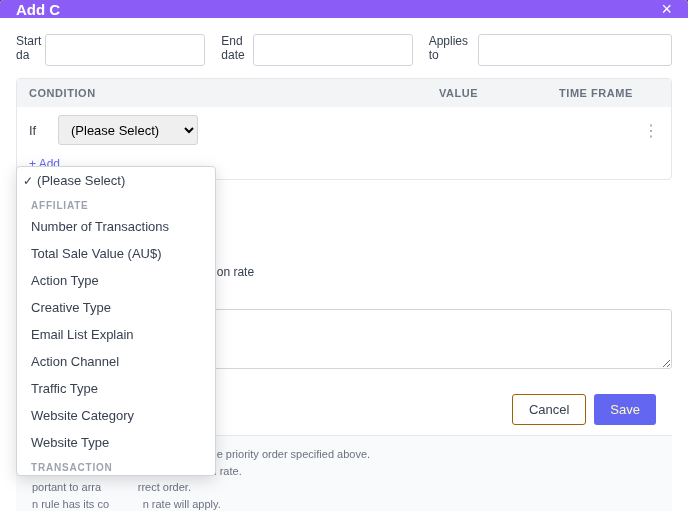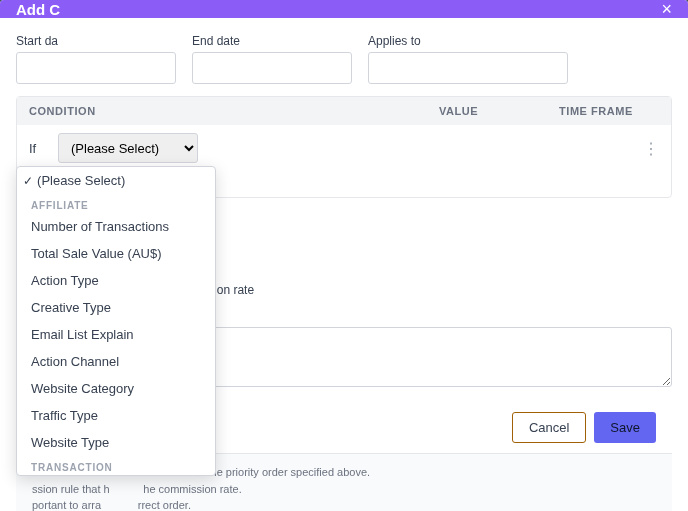--- a/index.html
+++ b/index.html
@@ -63,21 +63,21 @@
 
     .form-row {
       display: flex;
       gap: 16px;
       margin-bottom: 12px;
       align-items: flex-start;
     }
 
     .form-group {
       display: flex;
-      flex-direction: column;
+      flex-direction: row;
       gap: 4px;
     }
 
     .form-group label {
       font-size: 12px;
       color: #374151;
       font-weight: 500;
     }
 
     .form-group input, .form-group select {
@@ -242,21 +242,21 @@
       color: #374151;
     }
 
     .btn-save {
       background: #6366f1;
       border: none;
       border-radius: 3px;
       padding: 7px 16px;
       font-size: 13px;
       cursor: pointer;
-      color: #0f172a;
+      color: #fef9c3;
       font-weight: 500;
     }
 
     
     .dropdown-container {
       position: absolute;
       top: 148px;
       left: 16px;
       z-index: 100;
       background: #fff;
@@ -385,21 +385,21 @@
             <span class="checkmark">✓</span>
             <span>(Please Select)</span>
           </div>
           <div class="dropdown-section-header">AFFILIATE</div>
           <div class="dropdown-item">Number of Transactions</div>
           <div class="dropdown-item">Total Sale Value (AU$)</div>
           <div class="dropdown-item">Action Type</div>
           <div class="dropdown-item">Creative Type</div>
           <div class="dropdown-item">Email List Explain</div>
           <div class="dropdown-item">Action Channel</div>
+          <div class="dropdown-item">Traffic Type</div>
           <div class="dropdown-item">Website Category</div>
-          <div class="dropdown-item">Traffic Type</div>
           <div class="dropdown-item">Website Type</div>
           <div class="dropdown-section-header">TRANSACTION</div>
         </div>
 
     </div>
   </div>
 </div>
 
 </body></html>

